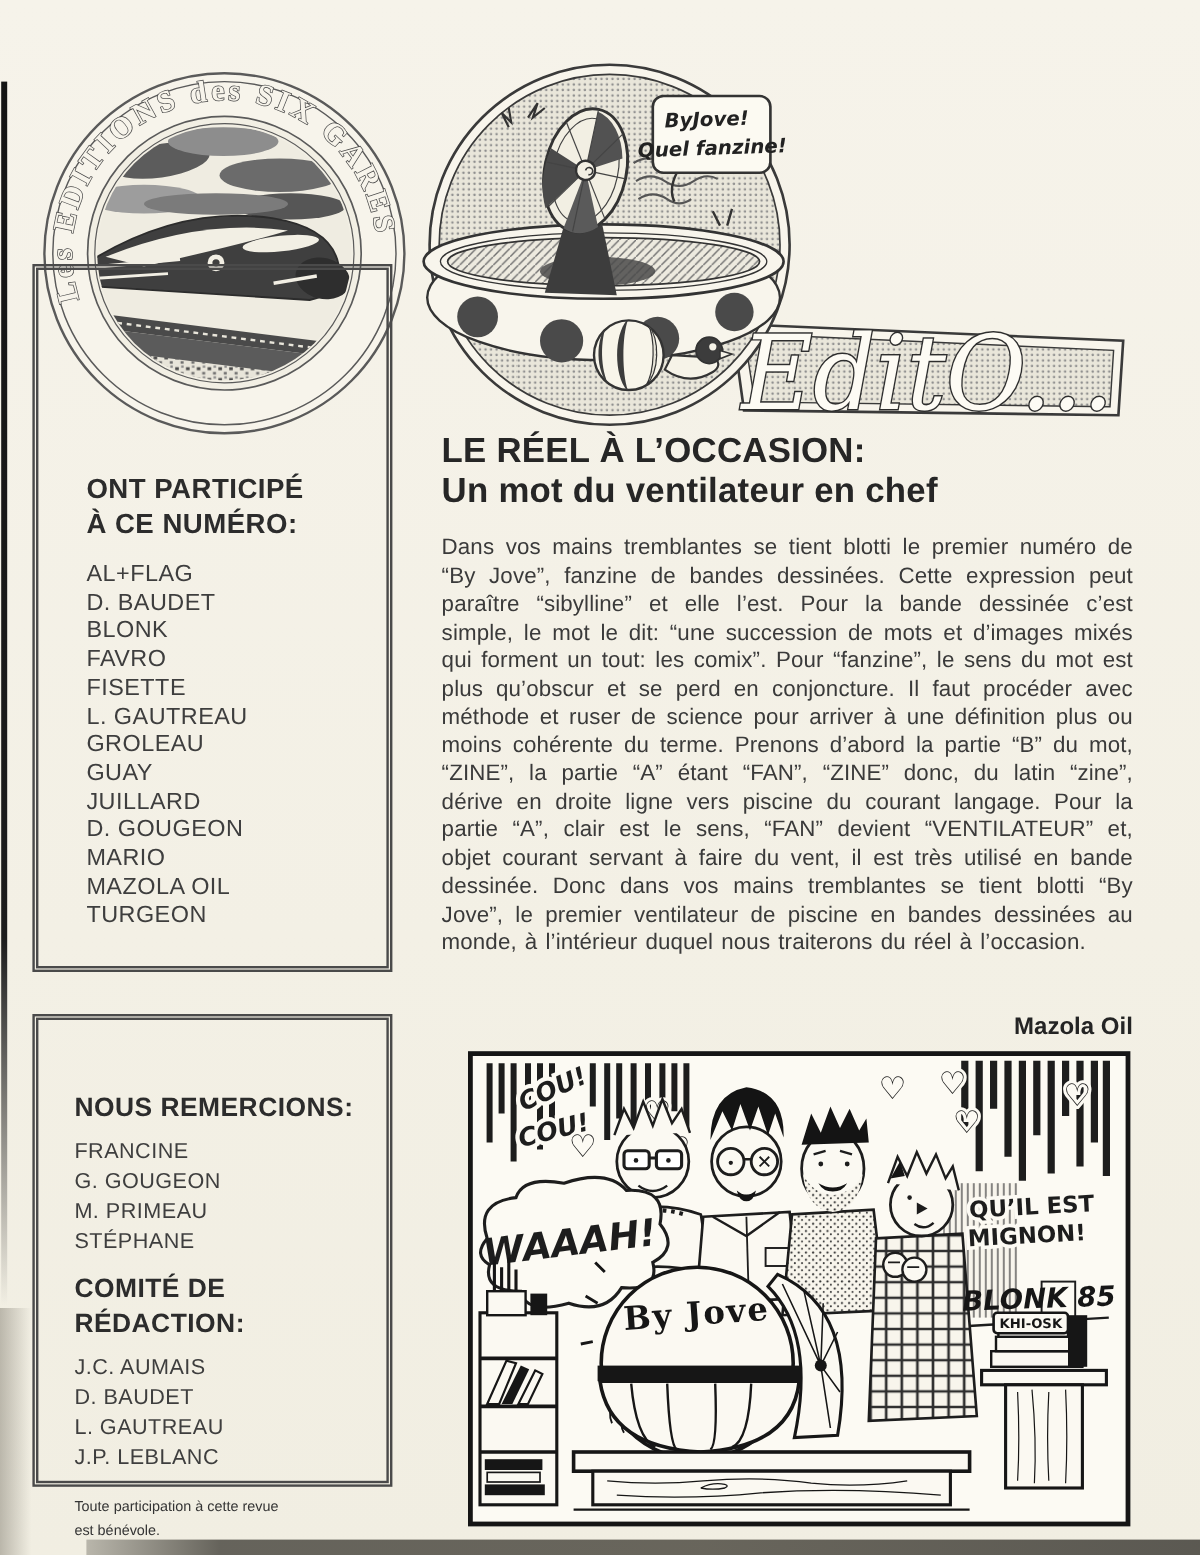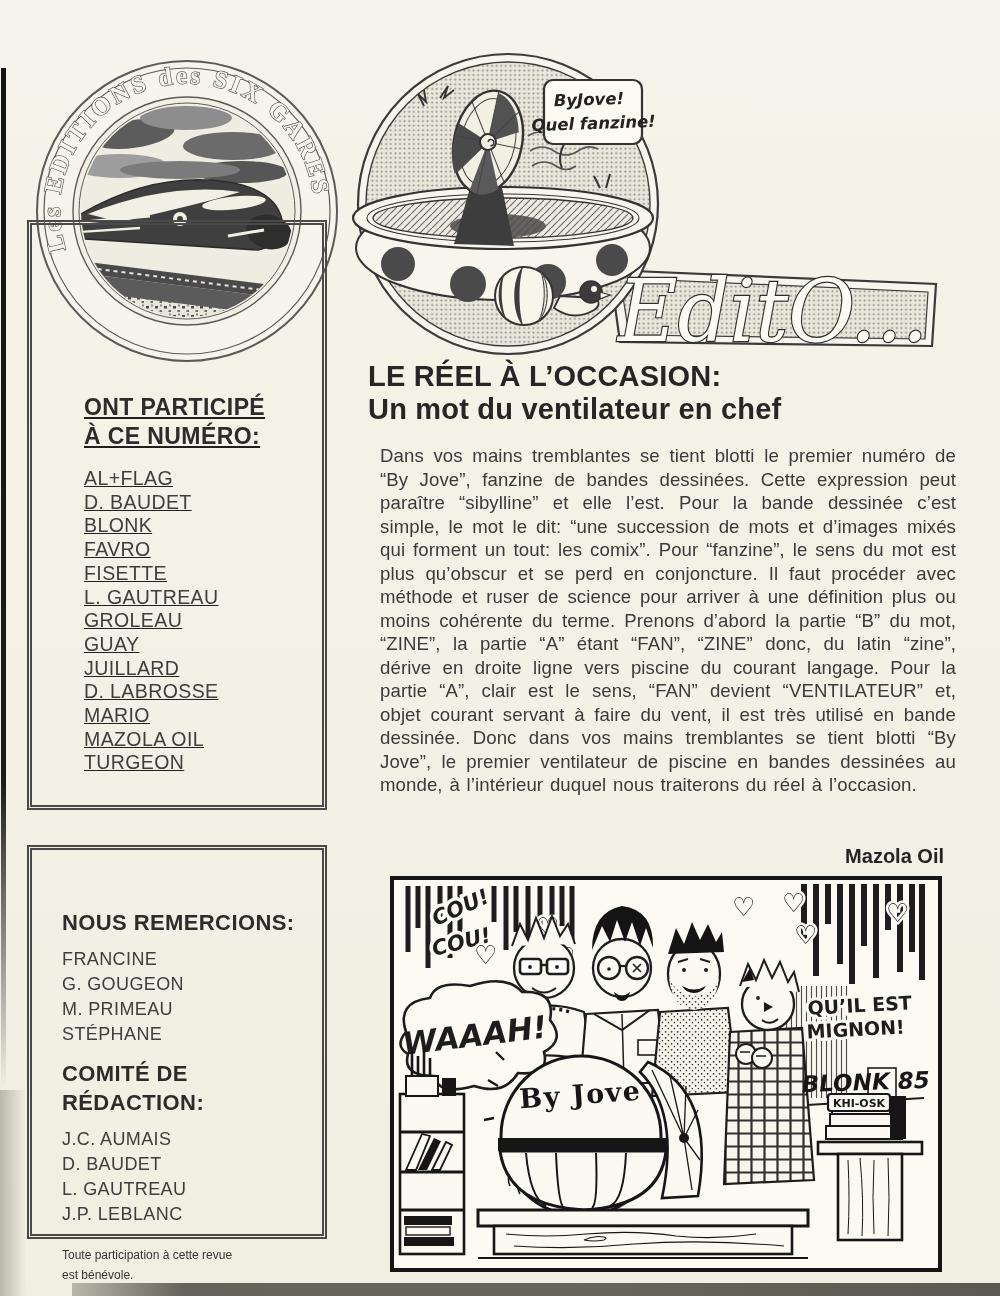--- a/index.html
+++ b/index.html
@@ -6,33 +6,33 @@
   .page{position:relative;width:1000px;height:1296px;margin:0 auto;overflow:hidden;
     background:linear-gradient(180deg,#f6f3ea 0%,#f3f0e5 60%,#f1eee2 100%);
     font-family:"Liberation Sans",sans-serif;color:#1f1f1f;}
   .scan-left{position:absolute;left:1px;top:68px;width:5px;height:1020px;
     background:linear-gradient(180deg,#141414 0%,#1c1c1c 70%,rgba(40,40,40,0) 100%);}
   .scan-left-shade{position:absolute;left:0;top:1090px;width:26px;height:206px;
     background:linear-gradient(90deg,rgba(120,115,103,.45),rgba(120,115,103,0));}
   .scan-bottom{position:absolute;left:72px;bottom:0;width:928px;height:13px;
     background:linear-gradient(90deg,rgba(80,77,68,.35) 0%,rgba(62,60,53,.78) 12%,rgba(70,67,58,.8) 55%,rgba(58,56,50,.82) 100%);}
   .box{position:absolute;left:27px;width:300px;border:5px double #4a4a4a;box-sizing:border-box;}
-  .box1{top:220px;height:590px;padding:168px 10px 0 52px;text-decoration:underline;}
+  .box1{top:220px;height:590px;padding:168px 10px 0 40px;}
   .box2{top:845px;height:394px;padding:58px 10px 0 30px;}
   .box-title{font-size:23px;font-weight:bold;color:#2c2c2c;line-height:29px;letter-spacing:.4px;}
   .names{list-style:none;margin:16px 0 0;padding:0;font-size:19.5px;color:#3e3e3e;line-height:23.7px;letter-spacing:.4px;}
   .names2{list-style:none;margin:10px 0 0;padding:0;font-size:18px;color:#3e3e3e;line-height:25px;letter-spacing:.4px;}
   .box2 .box-title{font-size:22px;}
   .committee-title{margin-top:12px;font-size:21px;}
   .note{margin-top:18px;font-size:12px;line-height:20px;color:#343434;}
   .logo-svg{position:absolute;left:28px;top:52px;width:318px;height:318px;}
   .edito-svg{position:absolute;left:348px;top:46px;width:604px;height:312px;}
   .headline{position:absolute;left:368px;top:360px;width:576px;font-size:29px;font-weight:bold;
     color:#262626;line-height:33px;letter-spacing:.2px;}
-  .body-text{position:absolute;left:380px;top:444px;width:576px;margin:0;font-size:18.6px;
+  .body-text{position:absolute;left:368px;top:444px;width:576px;margin:0;font-size:18.6px;
     line-height:23.5px;text-align:justify;color:#3a3a3a;letter-spacing:.1px;word-spacing:1.5px;}
   .signature{position:absolute;left:368px;top:845px;width:576px;text-align:right;
     font-weight:bold;font-size:20px;color:#242424;}
   .comic-frame{position:absolute;left:390px;top:876px;width:544px;height:388px;
     border:4px solid #151515;background:#fcfaf3;}
   .comic-frame svg{display:block;}
 </style>
 </head>
 <body>
 
@@ -94,21 +94,21 @@
     <ul class="names">
       <li>AL+FLAG</li>
       <li>D. BAUDET</li>
       <li>BLONK</li>
       <li>FAVRO</li>
       <li>FISETTE</li>
       <li>L. GAUTREAU</li>
       <li>GROLEAU</li>
       <li>GUAY</li>
       <li>JUILLARD</li>
-      <li>D. LABROSSE</li>
+      <li>D. GOUGEON</li>
       <li>MARIO</li>
       <li>MAZOLA OIL</li>
       <li>TURGEON</li>
     </ul>
   </div>
 
   <div class="box box2">
     <div class="box-title">NOUS REMERCIONS:</div>
     <ul class="names2">
       <li>FRANCINE</li>

